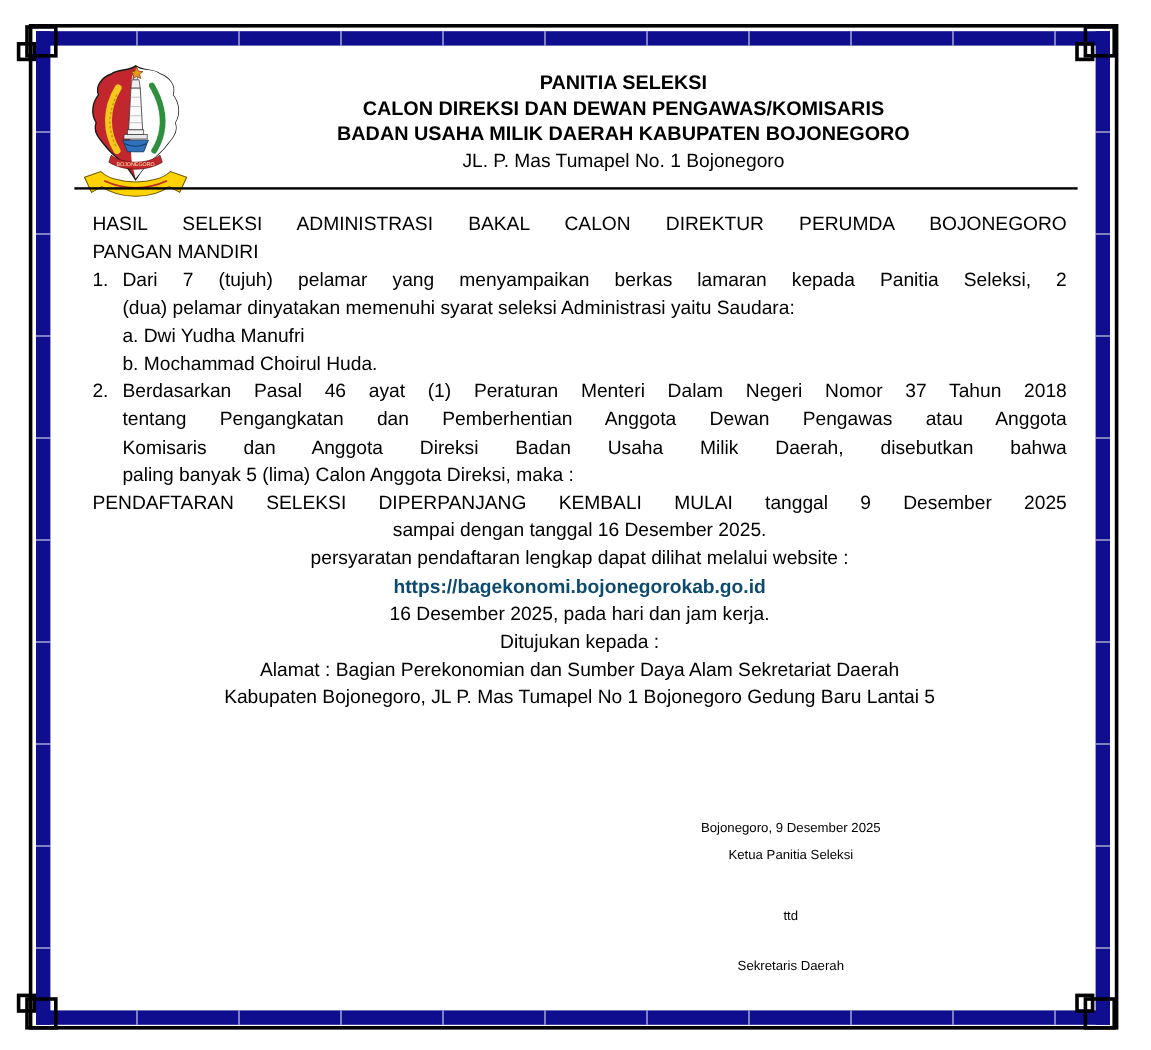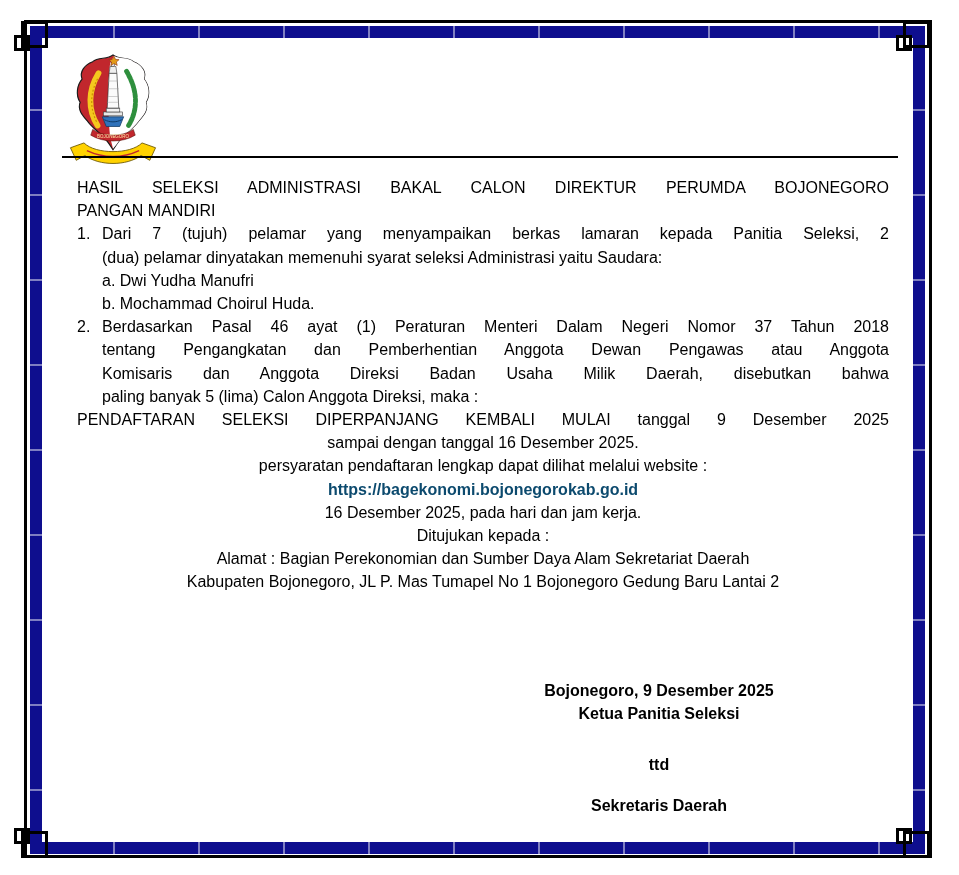--- a/index.html
+++ b/index.html
@@ -39,21 +39,21 @@
   .line{min-height:23.2px;}
   .b{font-weight:normal;}
   .j{text-align:justify;text-align-last:justify;}
   .c{text-align:center;}
   .li{position:relative;padding-left:25px;}
   .num{position:absolute;left:0;top:0;}
   .link{color:#0c4a6e;font-weight:bold;text-decoration:none;}
 
   
   .signature{position:absolute;left:503px;top:679px;width:312px;text-align:center;
-    font-size:16px;line-height:23.2px;font-weight:bold;}
+    font-size:11px;line-height:23.2px;}
   .sig-ttd{margin-top:28px;}
   .sig-signer{margin-top:17px;}
 </style>
 </head>
 <body>
 
 <div class="page">
 
   <div class="frame-black"></div>
   <div class="band band-h band-top"></div>
@@ -90,20 +90,26 @@
       <path d="M51,4.2 l1.6,3.4 3.7,0.3 -2.8,2.4 0.9,3.6 -3.4,-1.9 -3.4,1.9 0.9,-3.6 -2.8,-2.4 3.7,-0.3 Z" fill="#e39b17" stroke="#8a2b12" stroke-width="0.6"></path>
 
       <path d="M29,80 C40,88 60,88 71,80 L73,86 C60,94 40,94 27,86 Z" fill="#c1272d" stroke="#5a0f0a" stroke-width="0.6"></path>
       <text x="50" y="89" text-anchor="middle" font-size="4.6" font-family="Liberation Sans, sans-serif" fill="#ffe9a8">BOJONEGORO</text>
 
       <path d="M6,99 L20,94 C32,106 68,106 80,94 L94,99 L88,112 L79,107 C64,118 36,118 21,107 L12,112 Z" fill="#ffd200" stroke="#6b5600" stroke-width="0.9"></path>
       <path d="M23,102 C40,110 60,110 77,102" fill="none" stroke="#c1272d" stroke-width="1.4"></path>
     </svg>
   </div>
 
+  <div class="header">
+    <div class="h-bold">PANITIA SELEKSI</div>
+    <div class="h-bold">CALON DIREKSI DAN DEWAN PENGAWAS/KOMISARIS</div>
+    <div class="h-bold">BADAN USAHA MILIK DAERAH KABUPATEN BOJONEGORO</div>
+    <div class="h-reg">JL. P. Mas Tumapel No. 1 Bojonegoro</div>
+  </div>
   <div class="rule"></div>
 
   <div class="content">
 
     <div class="line b j">HASIL SELEKSI ADMINISTRASI BAKAL CALON DIREKTUR PERUMDA BOJONEGORO</div>
     <div class="line b">PANGAN MANDIRI</div>
 
     <div class="li">
       <span class="num">1.</span>
       <div class="line j">Dari 7 (tujuh) pelamar yang menyampaikan berkas lamaran kepada Panitia Seleksi, 2</div>
@@ -121,21 +127,21 @@
     </div>
 
     <div class="line j"><span class="b">PENDAFTARAN SELEKSI DIPERPANJANG KEMBALI MULAI</span><span> tanggal 9 Desember 2025</span></div>
     <div class="line c">sampai dengan tanggal 16 Desember 2025.</div>
 
     <div class="line c">persyaratan pendaftaran lengkap dapat dilihat melalui website :</div>
     <div class="line c"><a href="#" class="link">https://bagekonomi.bojonegorokab.go.id</a></div>
     <div class="line c">16 Desember 2025, pada hari dan jam kerja.</div>
     <div class="line c">Ditujukan kepada :</div>
     <div class="line c">Alamat : Bagian Perekonomian dan Sumber Daya Alam Sekretariat Daerah</div>
-    <div class="line c">Kabupaten Bojonegoro, JL P. Mas Tumapel No 1 Bojonegoro Gedung Baru Lantai 2</div>
+    <div class="line c">Kabupaten Bojonegoro, JL P. Mas Tumapel No 1 Bojonegoro Gedung Baru Lantai 5</div>
   </div>
 
   <div class="signature">
     <div>Bojonegoro, 9 Desember 2025</div>
     <div>Ketua Panitia Seleksi</div>
     <div class="sig-ttd">ttd</div>
     <div class="sig-signer">Sekretaris Daerah</div>
   </div>
 
 </div>

